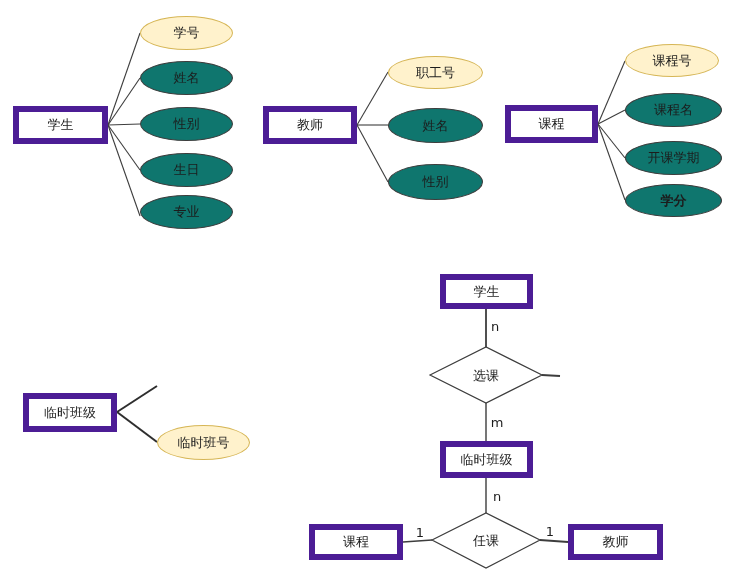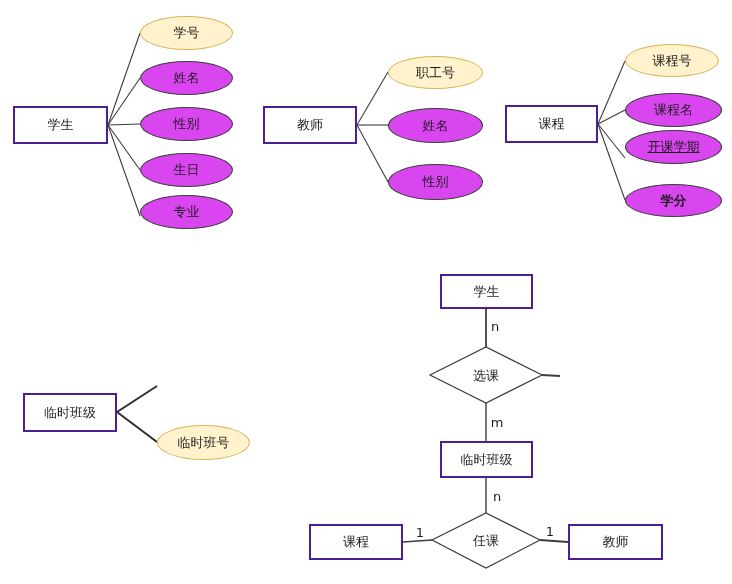--- a/index.html
+++ b/index.html
@@ -15,30 +15,30 @@
   }
   #wires {
     position: absolute;
     left: 0; top: 0;
     width: 732px; height: 584px;
   }
   .entity {
     position: absolute;
     box-sizing: border-box;
     background: #ffffff;
-    border: 2px solid #4c1d95;
+    border: 6px solid #4c1d95;
     display: flex;
     align-items: center;
     justify-content: center;
     white-space: nowrap;
   }
   .attr {
     position: absolute;
     box-sizing: border-box;
-    background: #d946ef;
+    background: #0f766e;
     border: 1px solid #3d3d3d;
     border-radius: 50%;
     display: flex;
     align-items: center;
     justify-content: center;
     white-space: nowrap;
   }
   .attr.key {
     background: #fff2cc;
     border-color: #d6b656;
@@ -127,21 +127,21 @@
 
   <div class="entity" style="left:505px; top:105px; width:93px; height:38px;">
     <span class="lbl">课程</span>
   </div>
   <div class="attr key" style="left:625px; top:44px; width:94px; height:33px;">
     <span class="lbl">课程号</span>
   </div>
   <div class="attr" style="left:625px; top:93px; width:97px; height:34px;">
     <span class="lbl">课程名</span>
   </div>
-  <div class="attr" style="left:625px; top:130px; width:97px; height:34px;text-decoration:underline;">
+  <div class="attr" style="left:625px; top:141px; width:97px; height:34px;">
     <span class="lbl">开课学期</span>
   </div>
   <div class="attr" style="left:625px; top:184px; width:97px; height:33px;font-weight:bold;">
     <span class="lbl">学分</span>
   </div>
 
   <div class="entity" style="left:23px; top:393px; width:94px; height:39px;">
     <span class="lbl">临时班级</span>
   </div>
   <div class="attr key" style="left:157px; top:425px; width:93px; height:35px;">

